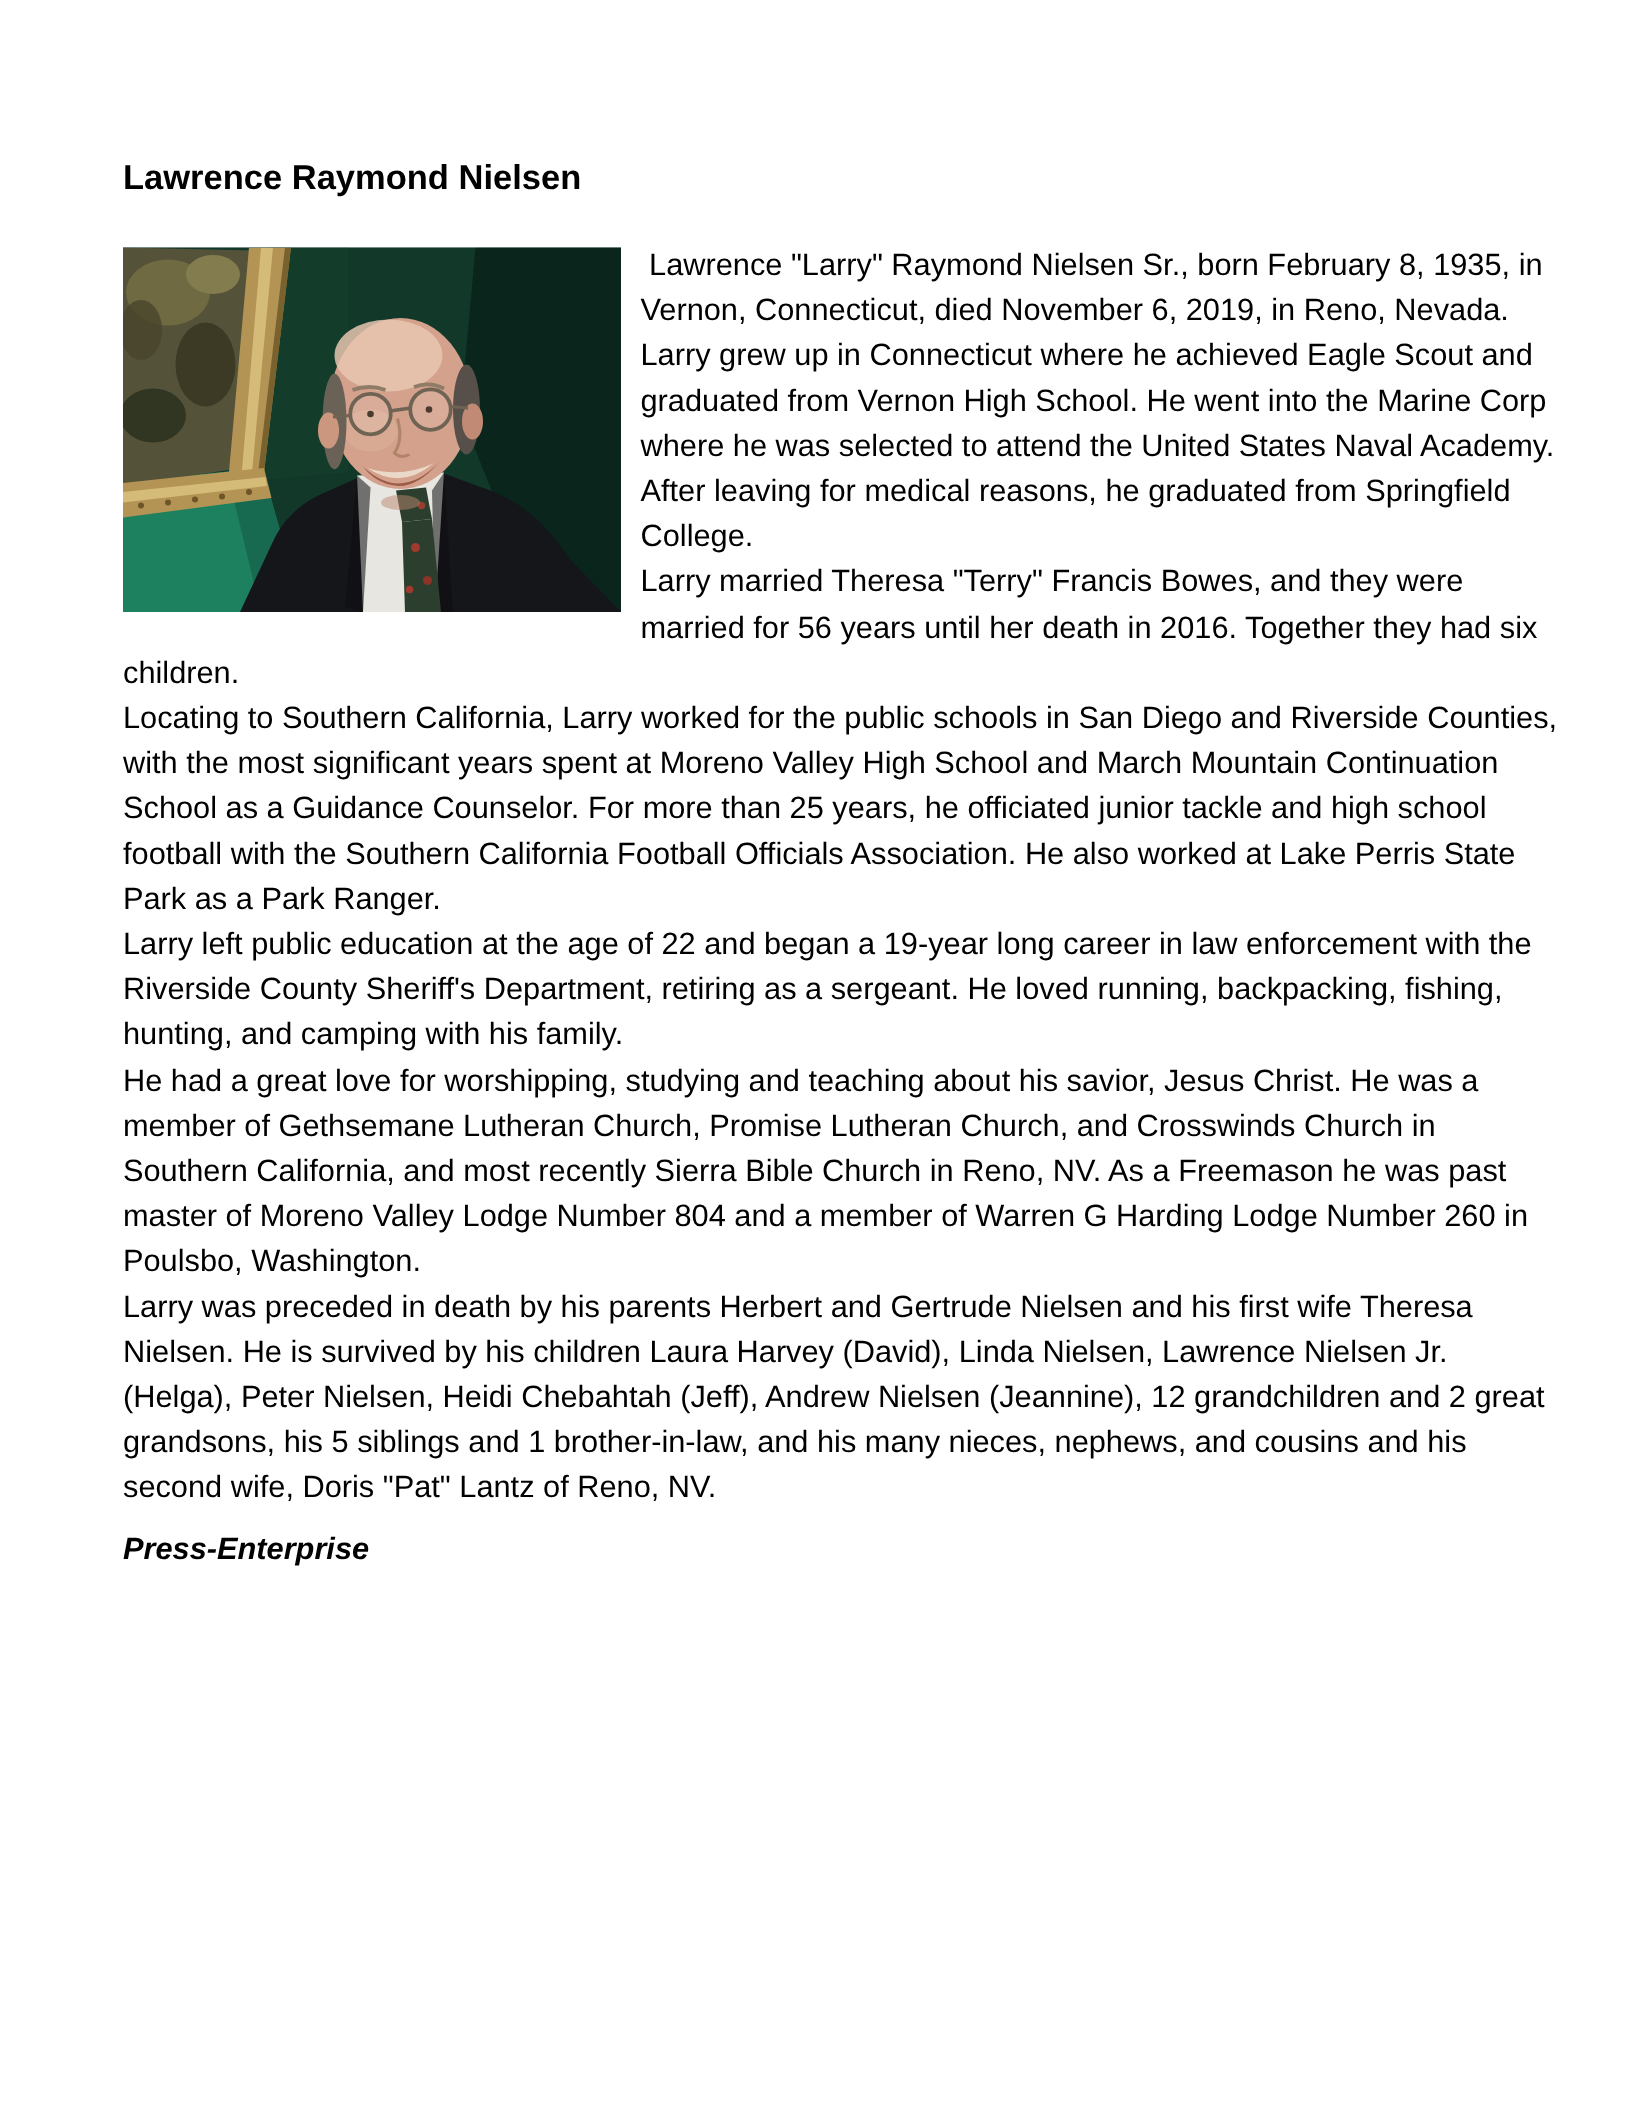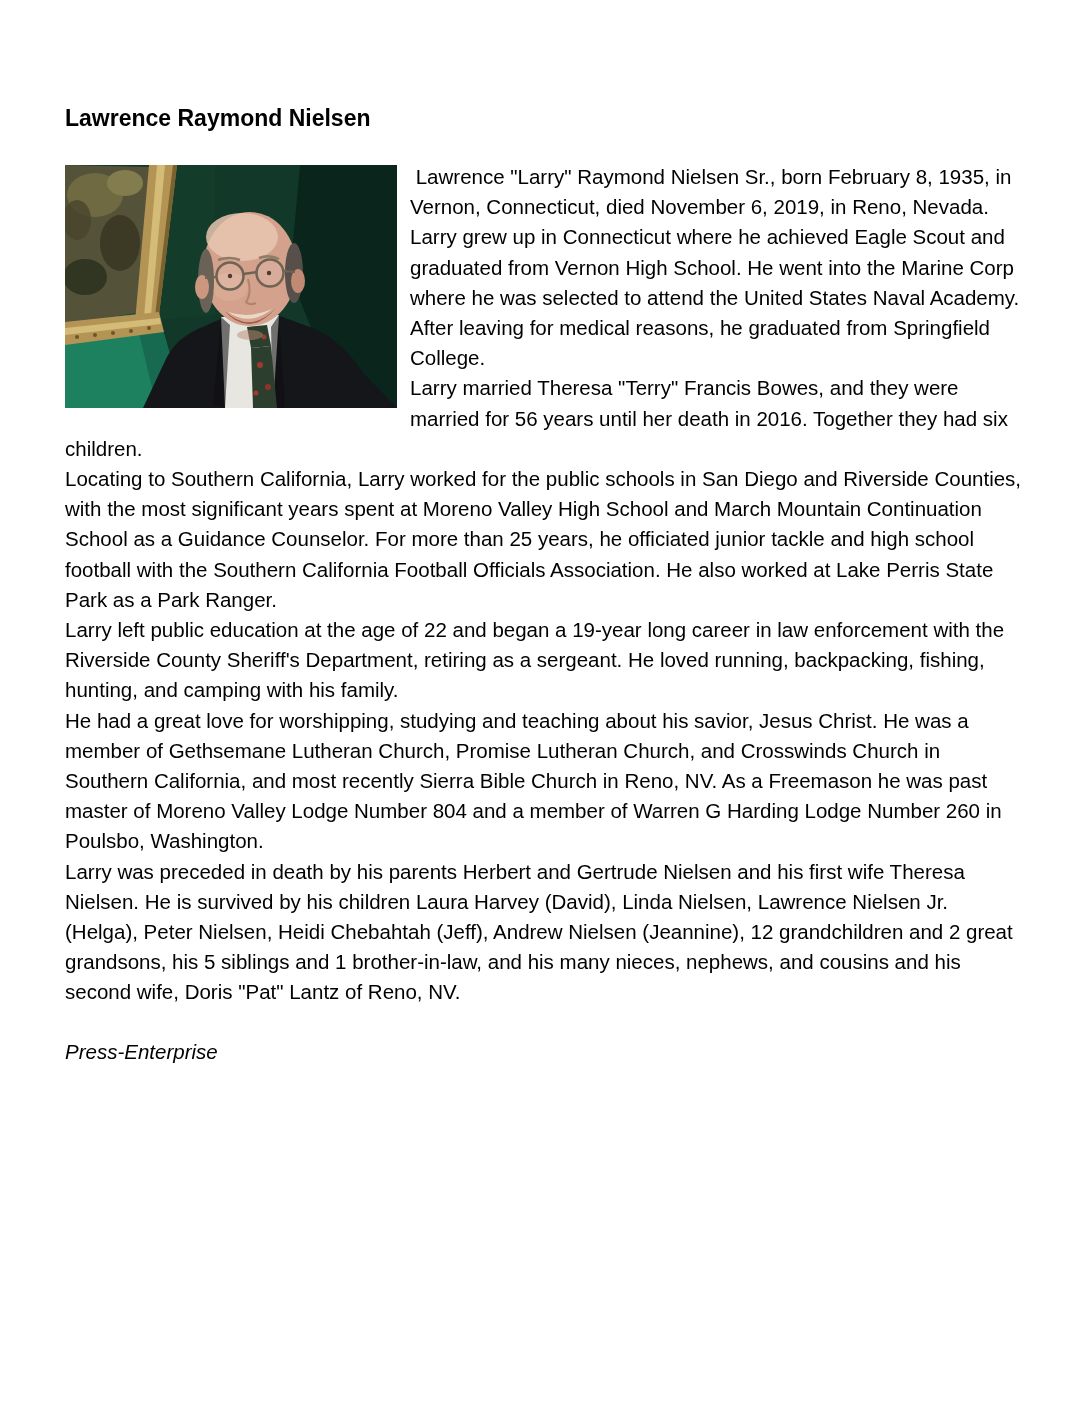--- a/index.html
+++ b/index.html
@@ -8,21 +8,21 @@
     background: #ffffff;
   }
   body {
     width: 1088px;
     height: 1408px;
     overflow: hidden;
     font-family: "Liberation Sans", "DejaVu Sans", sans-serif;
     color: #000000;
   }
   .doc {
-    padding: 0 65px;
+    padding: 0 82px;
     box-sizing: border-box;
     width: 1088px;
   }
   .page-title {
     margin: 104px 0 0 0;
     font-size: 23px;
     font-weight: bold;
     line-height: 28px;
     letter-spacing: 0px;
   }
@@ -40,25 +40,25 @@
     overflow: hidden;
     background: var(--photo-background, #12382a);
   }
   .photo-wrap svg { display: block; }
   .para {
     margin: 0;
     white-space: pre-wrap;
   }
   .credit {
     clear: both;
-    margin-top: 29px;
+    margin-top: 10px;
     font-size: 20.5px;
     line-height: 30.2px;
     font-style: italic;
-    font-weight: normal;
+    font-weight: bold;
   }
 </style>
 </head>
 <body>
 
 <div class="doc">
 
   <h1 class="page-title">Lawrence Raymond Nielsen</h1>
 
   <div class="content">

